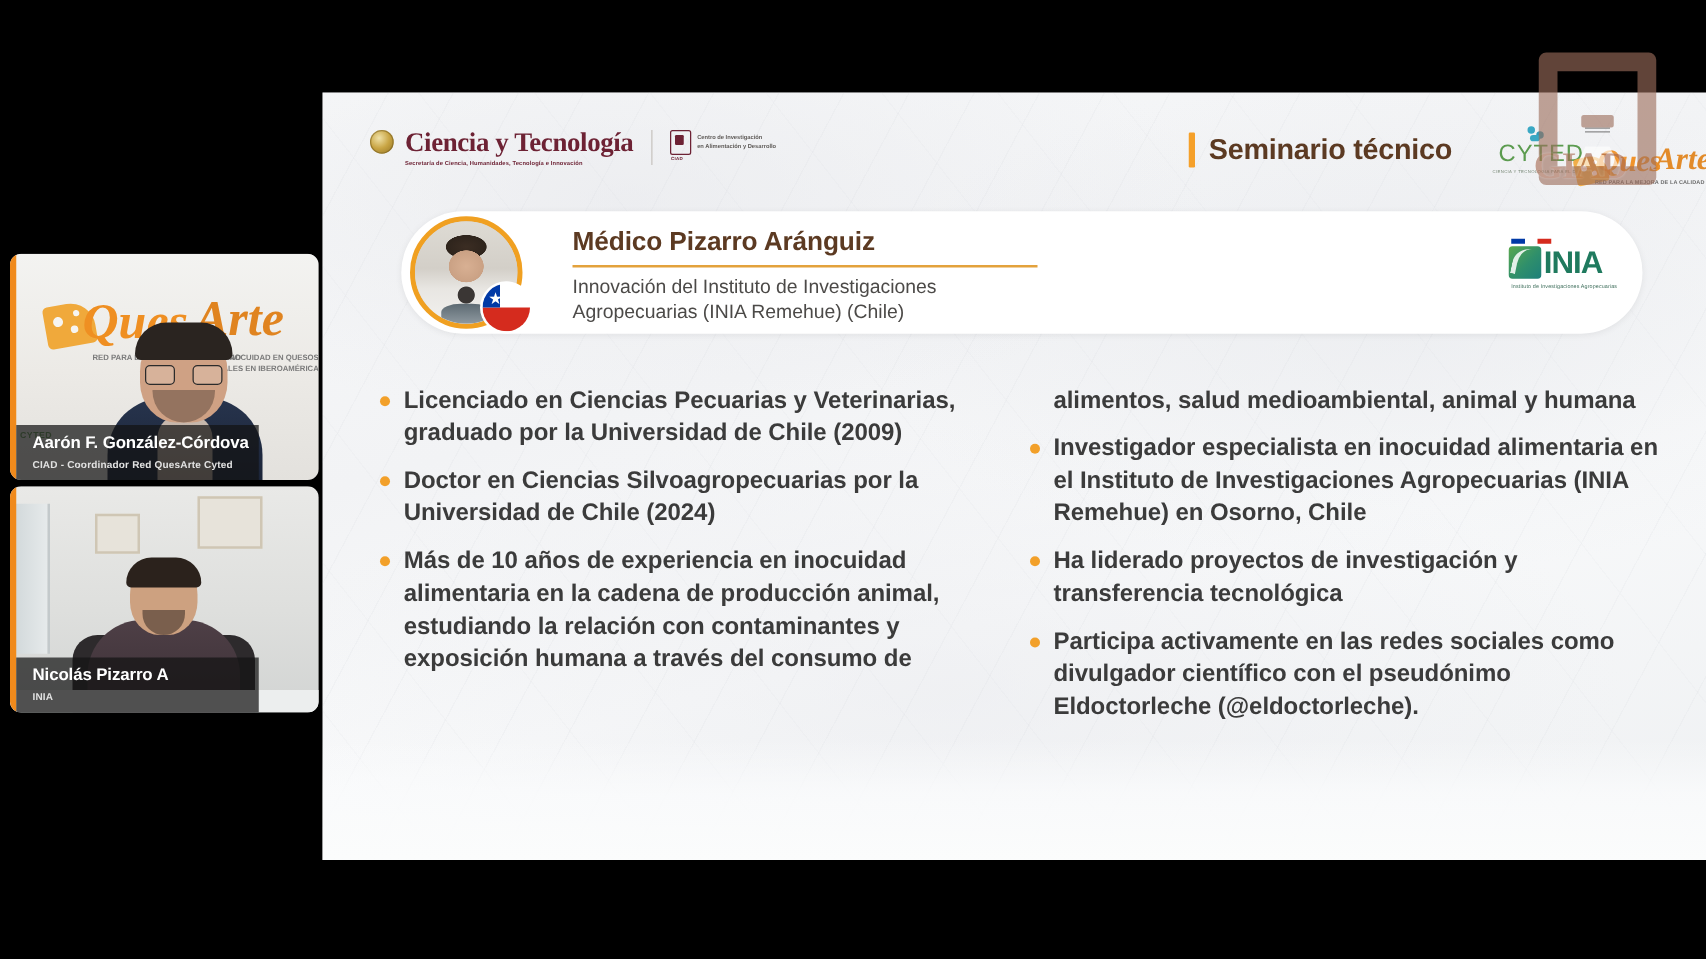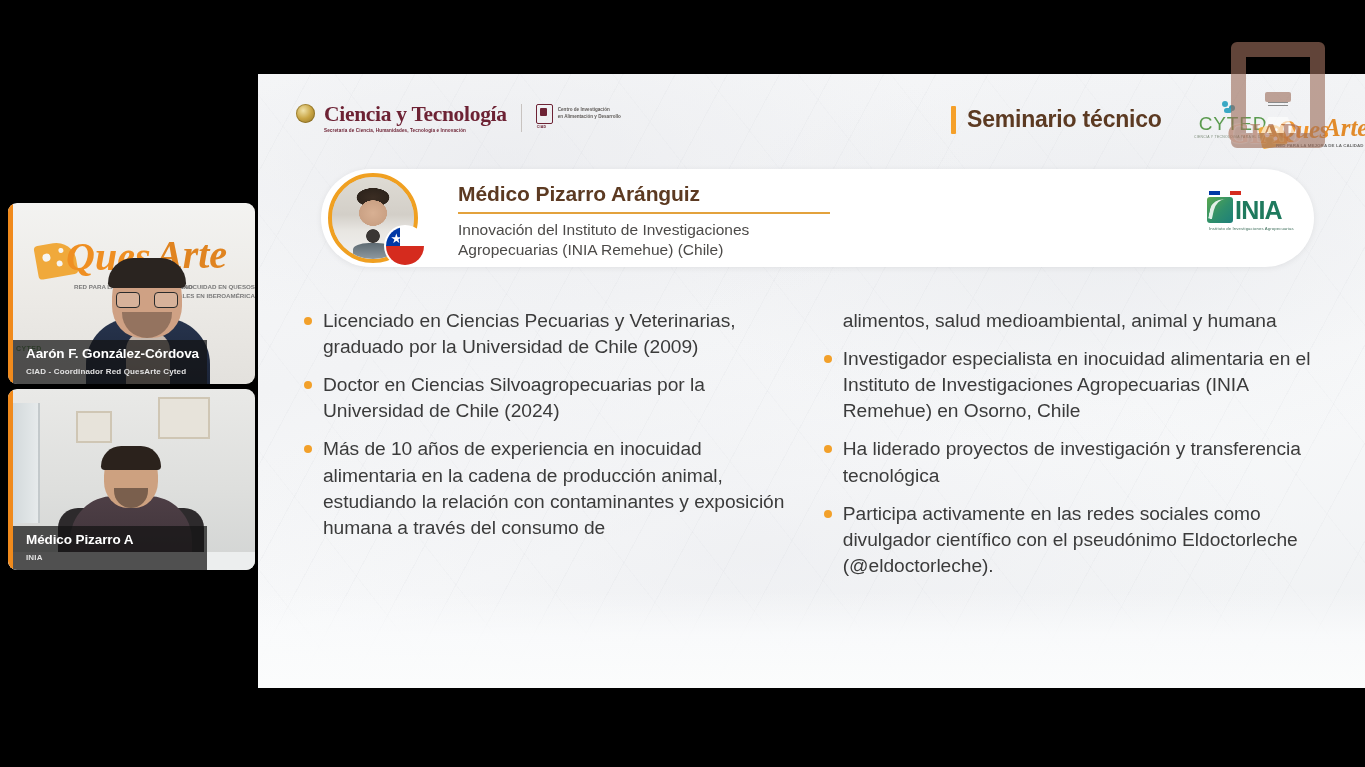--- a/index.html
+++ b/index.html
@@ -477,20 +477,21 @@
     right: 30px;
     display: flex;
     gap: 24px;
   }
   .bul-col { width: 512px; }
   .bul-col.right { width: 530px; }
   ul.bul-list {
     list-style: none;
     margin: 0;
     padding: 0;
+    font-weight: bold;
   }
   ul.bul-list li {
     position: relative;
     padding-left: 21px;
     margin-bottom: 12px;
     font-size: 19.2px;
     line-height: 1.36;
     color: #3b3b3b;
     letter-spacing: -0.05px;
   }
@@ -928,18 +929,18 @@
       <div class="v2-frame v2-f1"></div>
       <div class="v2-frame v2-f2"></div>
       <div class="v2-chair"></div>
       <div class="v2-p-body"></div>
       <div class="v2-head"></div>
       <div class="v2-beard"></div>
       <div class="v2-hair"></div>
       <div class="v2-desk"></div>
     </div>
     <div class="name-plate">
-      <div class="np-name">Médico Pizarro A</div>
+      <div class="np-name">Nicolás Pizarro A</div>
       <div class="np-role">INIA</div>
     </div>
   </div>
 
 </div>
 
 </body></html>

